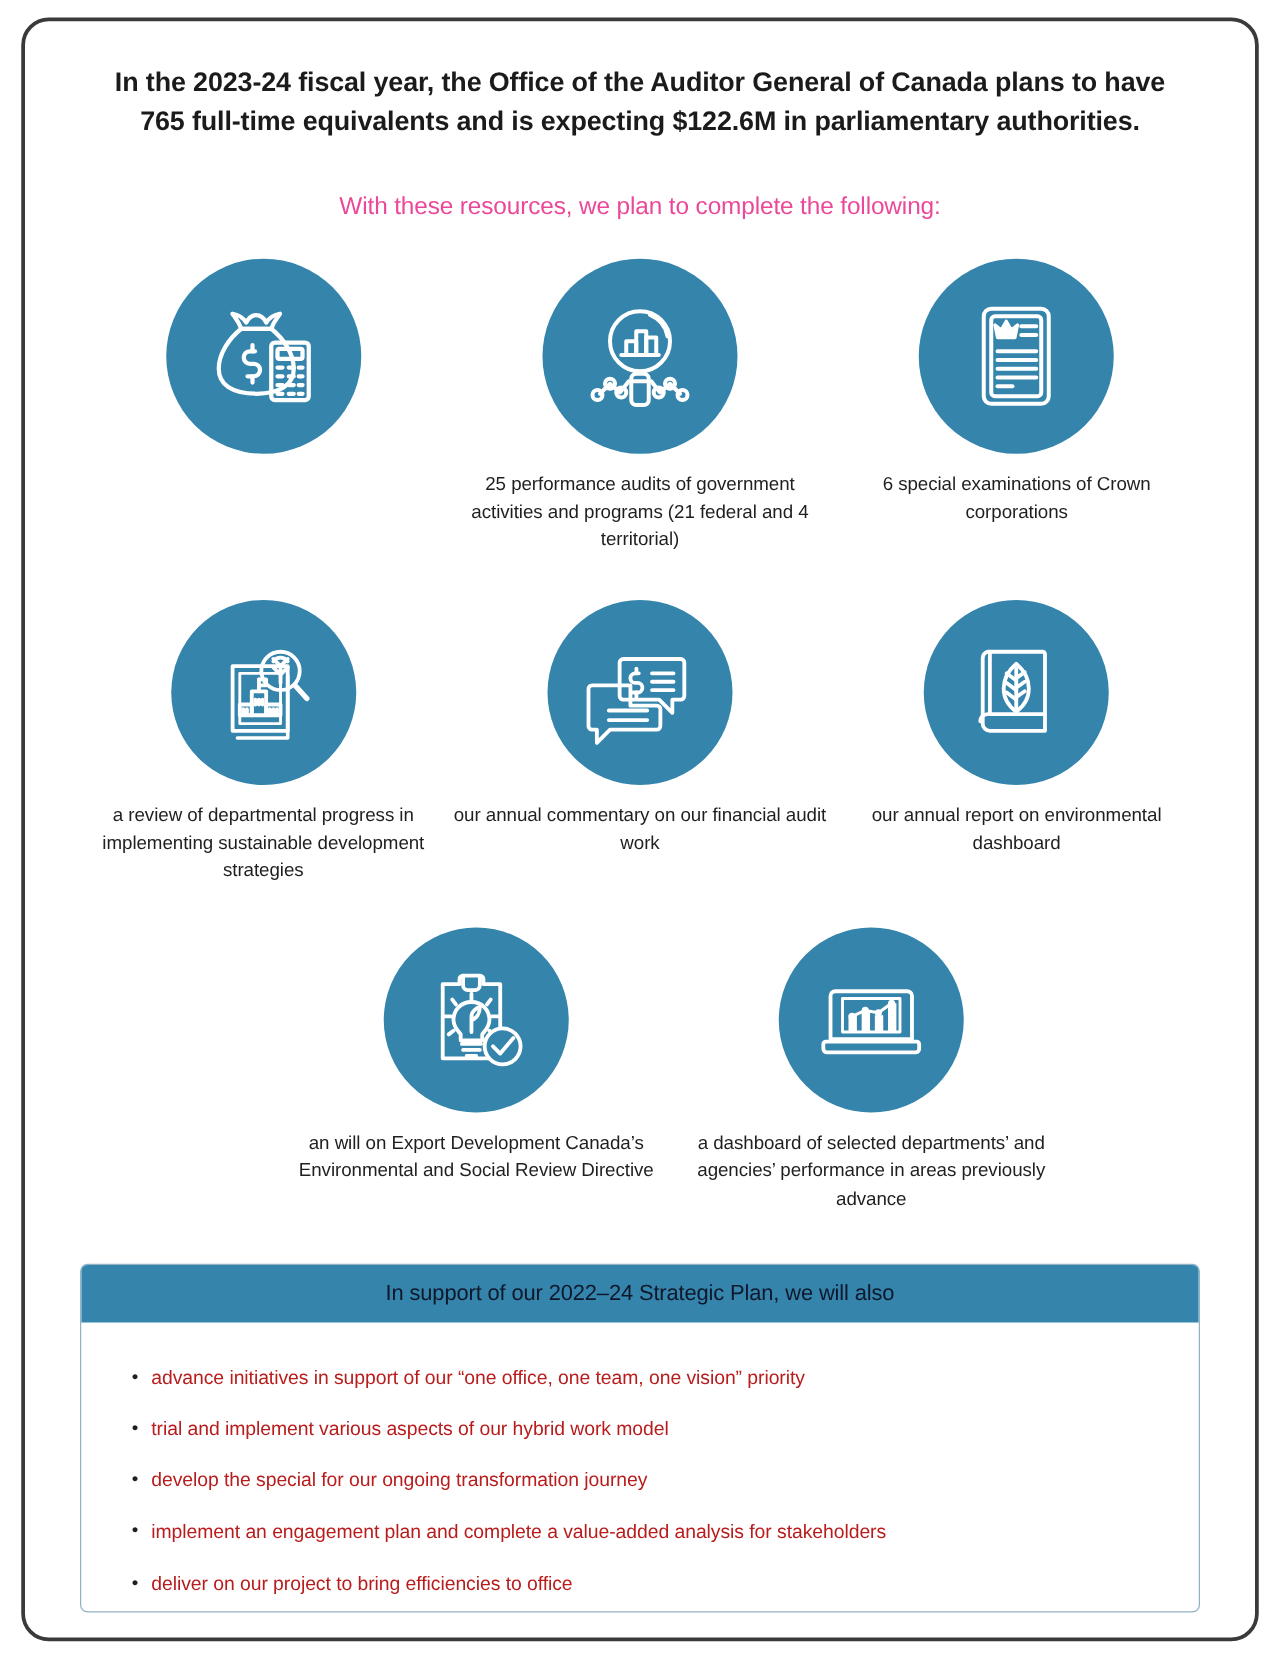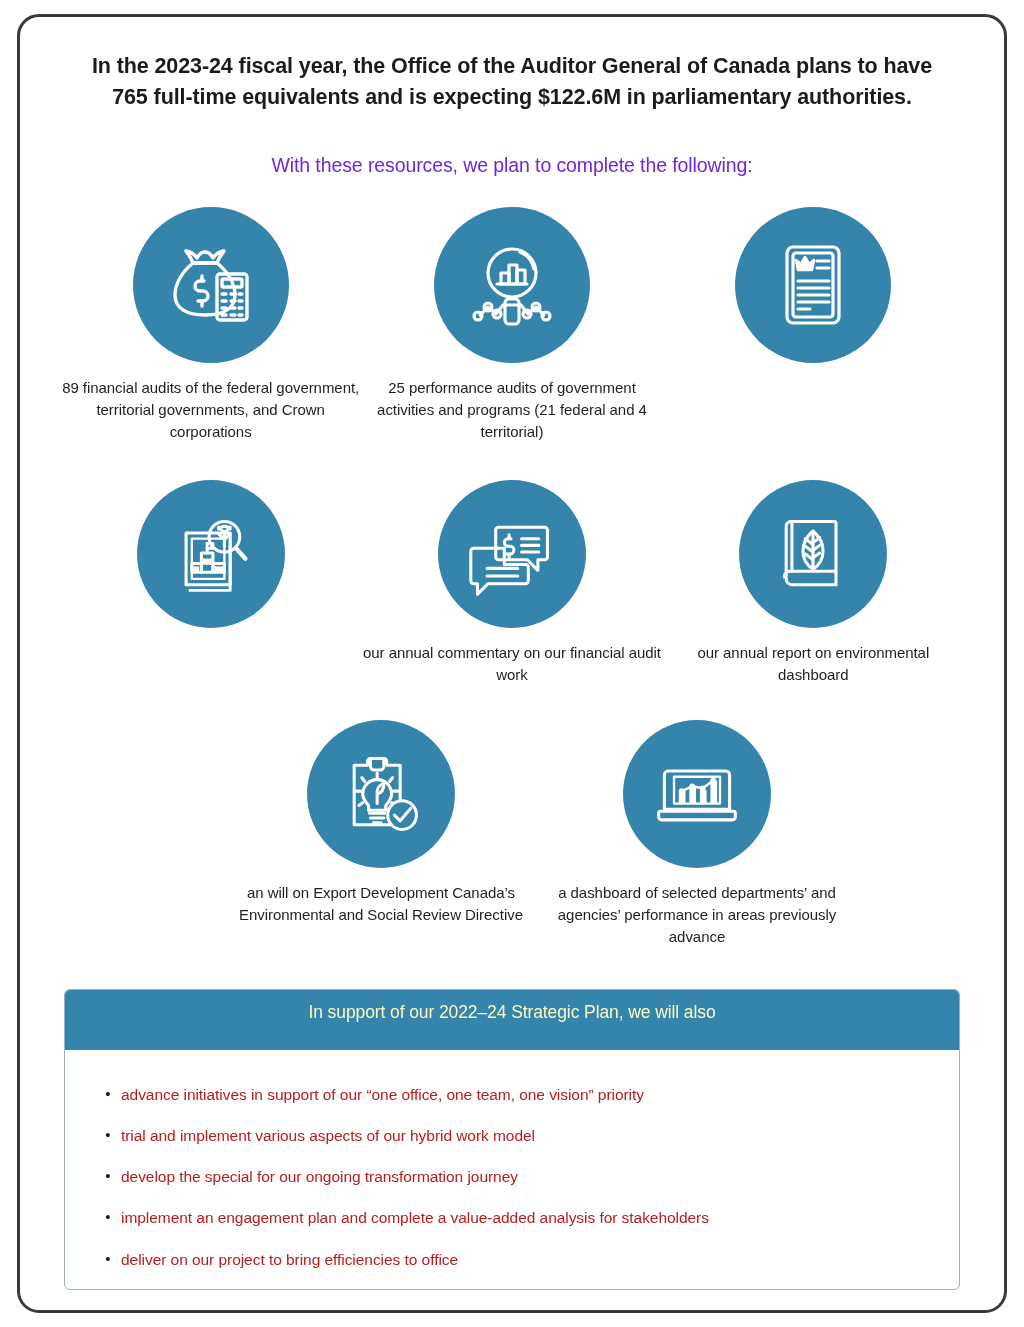--- a/index.html
+++ b/index.html
@@ -36,21 +36,21 @@
     font-weight: bold;
     color: #1b1b1b;
     text-align: center;
     line-height: 1.42;
     letter-spacing: -0.1px;
     padding: 8px 22px 0 22px;
   }
 
   .subhead {
     font-size: 19.5px;
-    color: #6d28d9;
+    color: #ec4899;
     text-align: center;
     margin-top: 42px;
     letter-spacing: -0.1px;
   }
 
   
   .rows { margin-top: 24px; }
 
   .row {
     display: flex;
@@ -103,24 +103,24 @@
   .panel {
     margin: 40px 4px 0 4px;
     border: 1.5px solid #92b2c6;
     border-radius: 6px;
     background: #ffffff;
     overflow: hidden;
   }
 
   .panel-header {
     background: #3484ab;
-    color: #fef9c3;
+    color: #0f172a;
     text-align: center;
     font-size: 17.5px;
-    padding: 12px 10px 27px 10px;
+    padding: 12px 10px 13px 10px;
     letter-spacing: -0.1px;
   }
 
   .panel-body {
     padding: 24px 30px 40px 30px;
   }
 
   .bullet-row {
     display: flex;
     align-items: flex-start;
@@ -164,21 +164,20 @@
               <path d="M41 44 h-4 a5 5 0 0 0 0 10 h3 a5 5 0 0 1 0 10 h-5"></path>
               <path d="M39 39 v5 M39 64 v5"></path>
               <rect x="54" y="37" width="30" height="46" rx="3"></rect>
               <rect x="59" y="42" width="20" height="8" rx="1.5"></rect>
               <path d="M59 57 h4 M68 57 h4 M76 57 h3"></path>
               <path d="M59 64 h4 M68 64 h4 M76 64 h3"></path>
               <path d="M59 71 h4 M68 71 h4 M76 71 h3"></path>
               <path d="M59 78 h4 M68 78 h4 M76 78 h3"></path>
             </svg>
           </div>
-          <div class="caption">89 financial audits of the federal government, territorial governments, and Crown corporations</div>
         </div>
 
         <div class="cell">
           <div class="circle">
             <svg width="96" height="96" viewBox="0 0 96 96" fill="none" stroke="#ffffff" stroke-width="3.2" stroke-linecap="round" stroke-linejoin="round">
               <circle cx="48" cy="36" r="24"></circle>
               <path d="M56 15 a23 23 0 0 1 14 17"></path>
               <rect x="37" y="36" width="8" height="11"></rect>
               <rect x="45" y="28" width="8" height="19"></rect>
               <rect x="53" y="33" width="8" height="14"></rect>
@@ -202,20 +201,21 @@
           <div class="circle">
             <svg width="96" height="96" viewBox="0 0 96 96" fill="none" stroke="#ffffff" stroke-width="3.2" stroke-linecap="round" stroke-linejoin="round">
               <rect x="22" y="10" width="52" height="76" rx="6"></rect>
               <rect x="28" y="16" width="40" height="64" rx="3"></rect>
               <path d="M33 33 l-2 -10 l5 4 l4 -7 l4 7 l5 -4 l-2 10 z" fill="#ffffff" stroke-width="2.6"></path>
               <path d="M52 24 h12 M52 31 h12"></path>
               <path d="M33 44 h31 M33 51 h31 M33 58 h31 M33 65 h31"></path>
               <path d="M33 72 h12"></path>
             </svg>
           </div>
+          <div class="caption">6 special examinations of Crown corporations</div>
         </div>
       </div>
 
       <div class="row row-2">
 
         <div class="cell">
           <div class="circle small">
             <svg width="92" height="92" viewBox="0 0 96 96" fill="none" stroke="#ffffff" stroke-width="3.2" stroke-linecap="round" stroke-linejoin="round">
               <path d="M22 26 h46 v54 h-46 z"></path>
               <path d="M28 32 h34 v42 h-34 z" stroke-width="2.4"></path>
@@ -227,20 +227,21 @@
               <path d="M50 58 h12 v9 h-12 z"></path>
               <path d="M31 62 v3 M34 62 v3 M53 62 v3 M56 62 v3 M59 62 v3"></path>
               <path d="M41 54 v4 M44 54 v4 M47 54 v4"></path>
               <circle cx="62" cy="30" r="16"></circle>
               <path d="M74 42 l10 11" stroke-width="4.4"></path>
               <path d="M62 40 v-15"></path>
               <path d="M62 26 l-6 -6 M62 26 l6 -6 M62 33 l-6 -6 M62 33 l6 -6"></path>
               <path d="M56 22 a8 9 0 0 1 12 0"></path>
             </svg>
           </div>
+          <div class="caption">a review of departmental progress in implementing sustainable development strategies</div>
         </div>
 
         <div class="cell">
           <div class="circle small">
             <svg width="92" height="92" viewBox="0 0 96 96" fill="none" stroke="#ffffff" stroke-width="3.2" stroke-linecap="round" stroke-linejoin="round">
               <path d="M34 20 h48 a3 3 0 0 1 3 3 v28 a3 3 0 0 1 -3 3 h-7 v11 l-11 -11 h-30 a3 3 0 0 1 -3 -3 v-28 a3 3 0 0 1 3 -3 z"></path>
               <path d="M47 32 h-3 a4 4 0 0 0 0 8 h2 a4 4 0 0 1 0 8 h-4"></path>
               <path d="M45 28 v4 M45 48 v4"></path>
               <path d="M58 32 h18 M58 39 h18 M58 46 h18"></path>
               <path d="M14 42 h26 v17 h22 a3 3 0 0 1 3 3 v14 a3 3 0 0 1 -3 3 h-39 l-11 11 v-11 h-4 a3 3 0 0 1 -3 -3 v-31 a3 3 0 0 1 3 -3 z" stroke-width="3.2"></path>

